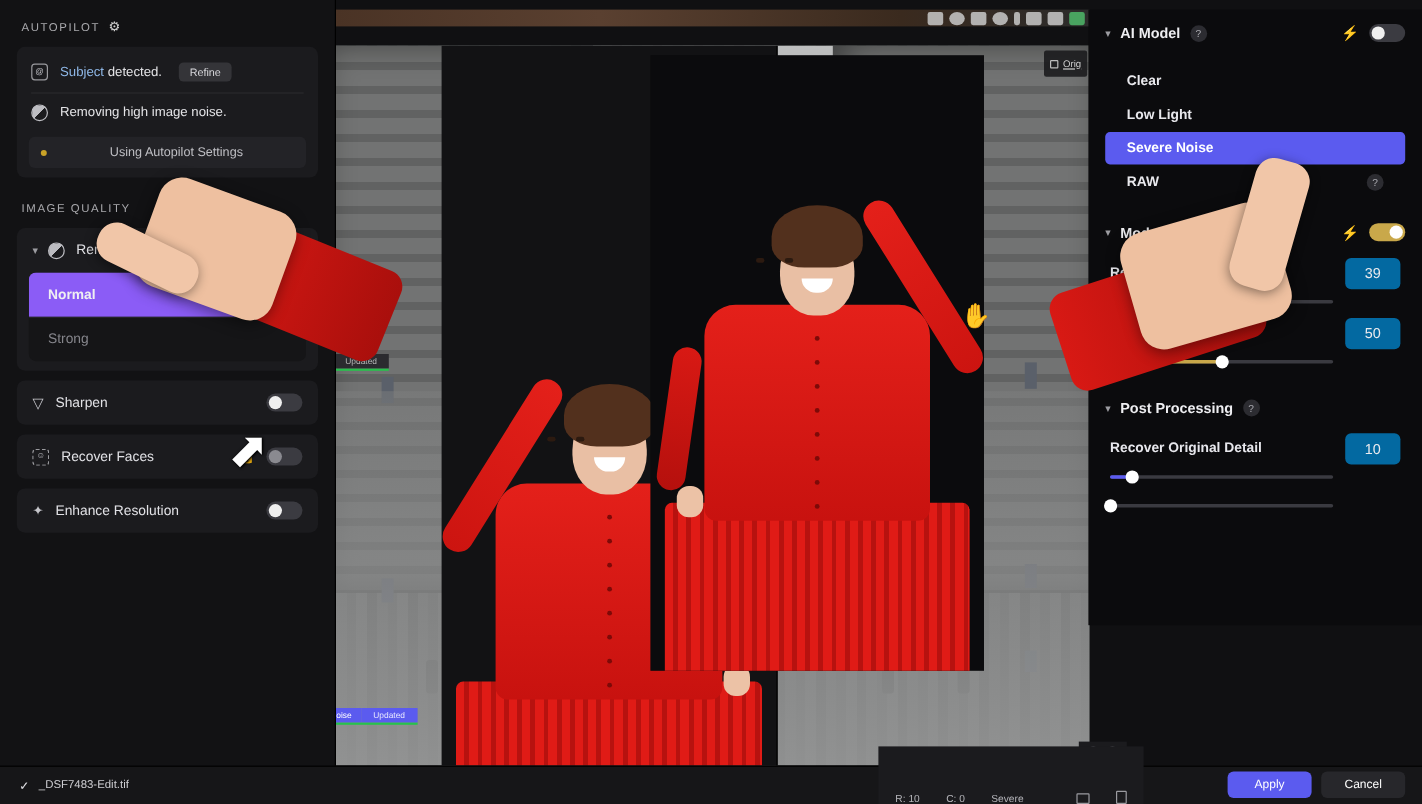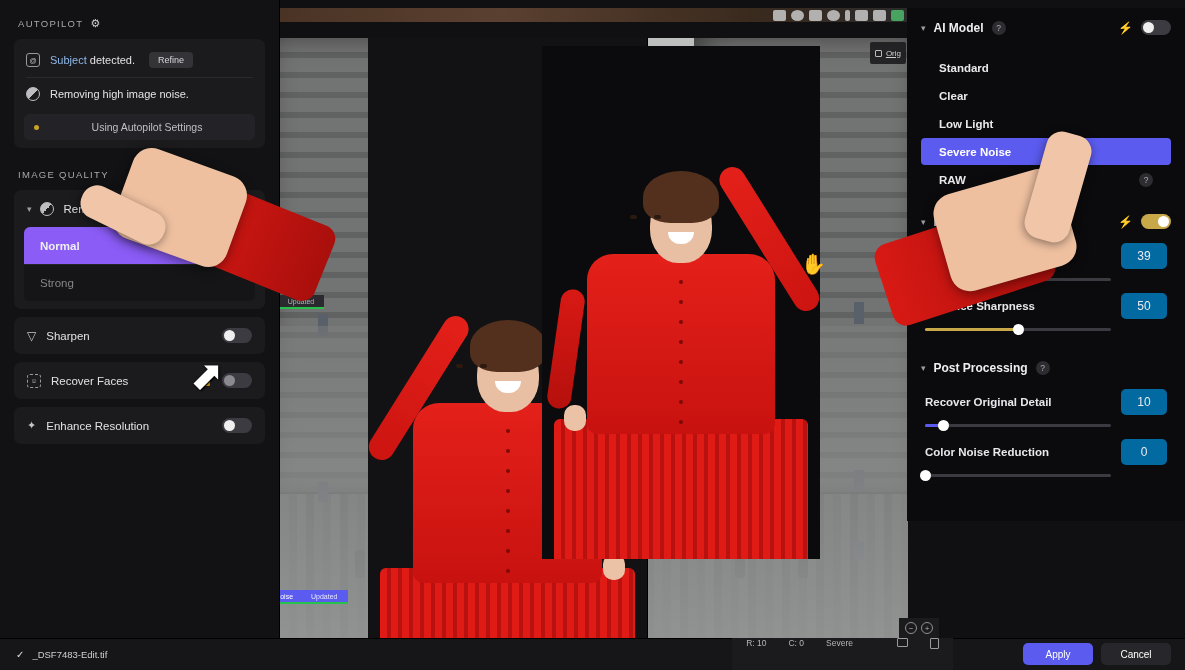--- a/index.html
+++ b/index.html
@@ -184,21 +184,21 @@
   .ptrack{height:3px;border-radius:2px;background:#3a3a40;position:relative;margin:9px 56px 0 0;}
   .pfill{position:absolute;left:0;top:0;bottom:0;border-radius:2px;background:#c9a84a;}
   .pfill.blue{background:#5b5bef;}
   .pknob{position:absolute;top:-4.5px;width:11px;height:11px;border-radius:50%;background:#fff;}
 
   
   .bottom{position:absolute;left:0;right:0;bottom:0;height:32px;background:#161618;
     display:flex;align-items:center;border-top:1px solid #000;}
   .fileitem{display:flex;align-items:center;gap:8px;padding-left:16px;font-size:9.5px;color:#cfcfd3;}
   .check{color:#e0e0e4;font-size:10px;}
-  .statbar{position:absolute;right:232px;bottom:0;height:32px;display:flex;align-items:flex-start;
+  .statbar{position:absolute;right:232px;bottom:0;height:48px;display:flex;align-items:flex-end;
     gap:22px;font-size:8.5px;color:#b6b6bb;padding:0 14px;background:#1b1b1e;}
   .sqico{width:11px;height:9px;border:1px solid #9b9ba0;border-radius:1px;}
   .trashico{width:9px;height:11px;border:1px solid #9b9ba0;border-radius:1px;}
   .actions{position:absolute;right:0;bottom:0;height:32px;display:flex;align-items:center;
     gap:8px;padding-right:14px;}
   .btn{width:70px;height:22px;border-radius:5px;font-size:10px;color:#fff;
     display:flex;align-items:center;justify-content:center;border:none;}
   .btn.apply{background:#5b5bef;}
   .btn.cancel{background:#27272b;}
   .zoomicons{position:absolute;right:246px;bottom:32px;display:flex;gap:4px;padding:4px 6px;background:#1b1b1e;}
@@ -409,23 +409,20 @@
       <span>AI Model</span>
       <span class="qmark">?</span>
       <span class="bolt">⚡</span>
       <span class="toggle">
           <i></i>
         </span>
     </div>
 
     <div class="mlist">
       <div class="mitem">
-        <span>Standard</span>
-      </div>
-      <div class="mitem">
         <span>Clear</span>
       </div>
       <div class="mitem">
         <span>Low Light</span>
       </div>
       <div class="mitem sel">
         <span>Severe Noise</span>
       </div>
       <div class="mitem">
         <span>RAW</span>
@@ -475,24 +472,20 @@
         <span class="plbl">Recover Original Detail</span>
         <span class="vbox">10</span>
       </div>
       <div class="ptrack">
         <div class="pfill blue" style="width:10%"></div>
         <div class="pknob" style="left:calc(10% - 5.5px)"></div>
       </div>
     </div>
 
     <div class="pslider">
-      <div class="prow">
-        <span class="plbl">Color Noise Reduction</span>
-        <span class="vbox">0</span>
-      </div>
       <div class="ptrack">
         <div class="pfill blue" style="width:0%"></div>
         <div class="pknob" style="left:-5.5px"></div>
       </div>
     </div>
   </div>
 
   <div class="zoomicons">
     <span class="zci">−</span>
     <span class="zci">+</span>

